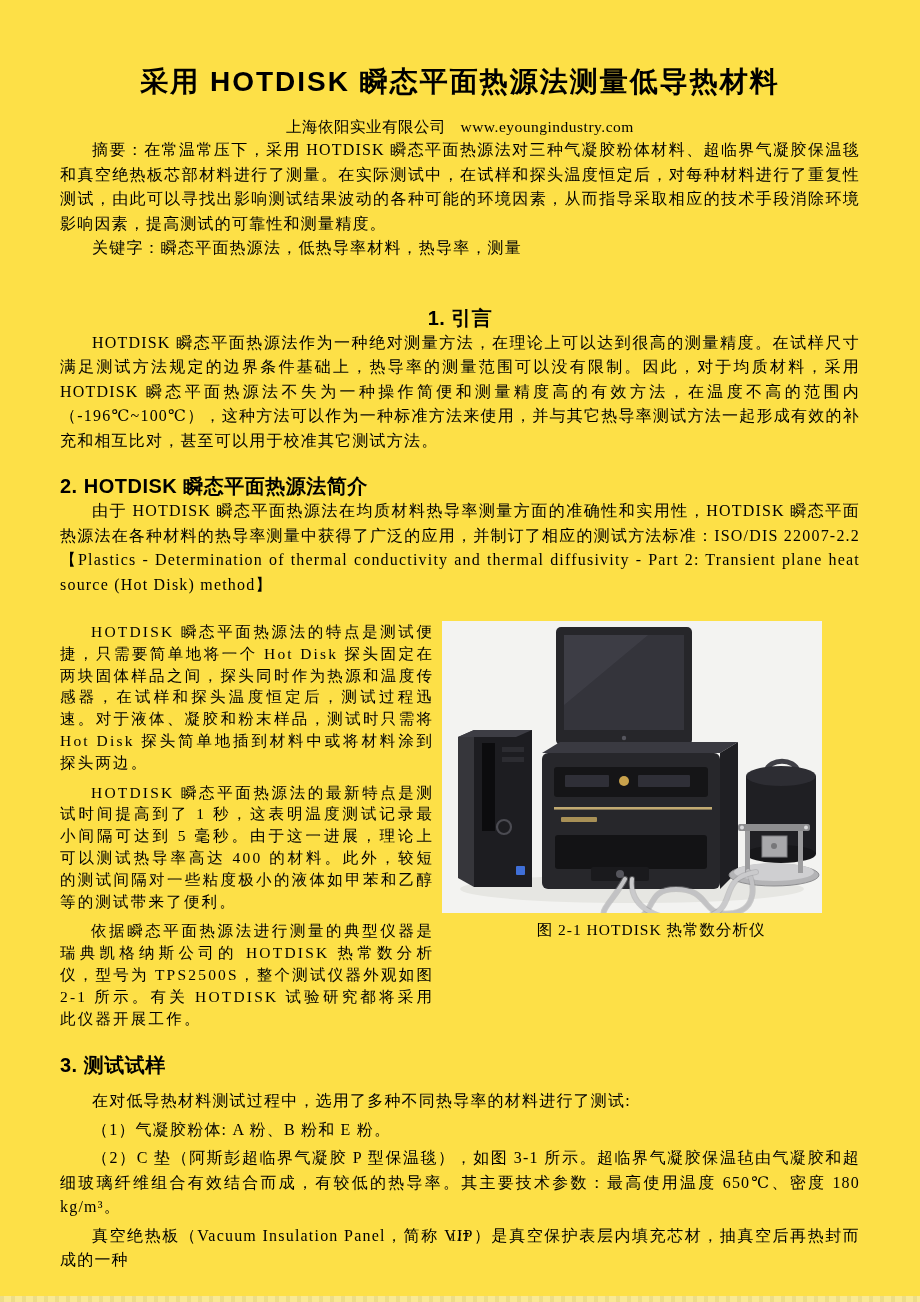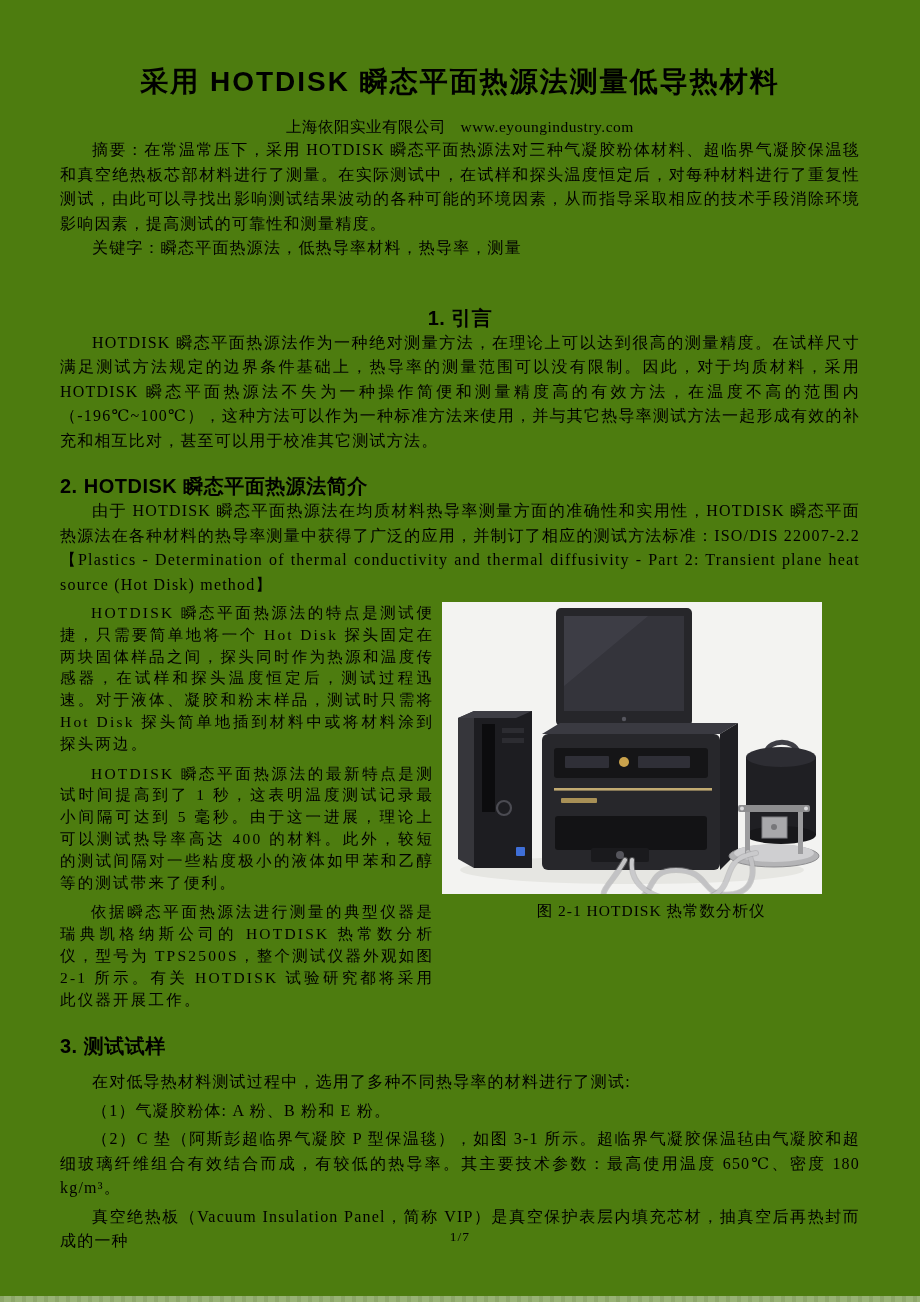--- a/index.html
+++ b/index.html
@@ -1,17 +1,17 @@
 <!DOCTYPE html>
 <html><head>
 <meta charset="utf-8">
 <style>
   html,body { margin:0; padding:0; background:#ffffff; }
   .page {
-    position:relative; width:920px; height:1302px; background:#4d7c0f;
+    position:relative; width:920px; height:1302px; background:#fde047;
     font-family:"Liberation Serif","DejaVu Serif",serif; color:#000;
     overflow:hidden;
   }
   .content { padding:64px 60px 0 60px; }
 
   .doc-title {
     margin:0; text-align:center;
     font-family:"Liberation Sans","DejaVu Sans",sans-serif;
     font-weight:bold; font-size:28px; line-height:36px; letter-spacing:2px;
   }
@@ -29,21 +29,21 @@
 
   .section-heading {
     margin:0; font-family:"Liberation Sans","DejaVu Sans",sans-serif;
     font-weight:bold; font-size:20px; line-height:26px; letter-spacing:.5px;
   }
   .mt-s1 { margin-top:44px;text-align:center; }
   .mt-s2 { margin-top:20px; }
   .mt-s3 { margin-top:23px; }
   .after-heading { margin-top:11px; }
 
-  .twocol { display:flex; margin-top:5px; }
+  .twocol { display:flex; margin-top:24px; }
   .col-left { width:412px; }
   .col-left p.body {
     font-size:15.5px; line-height:21.8px; letter-spacing:2.2px; margin-bottom:8px;
   }
   .col-left p.body:last-child { margin-bottom:0; }
   .col-right { width:460px; margin-left:8px; }
   .figure-image { width:380px; height:292px; }
   .figure-image svg { display:block; }
   .figure-caption { text-align:center; font-size:15.5px; margin-top:7px; letter-spacing:1px; }
 

